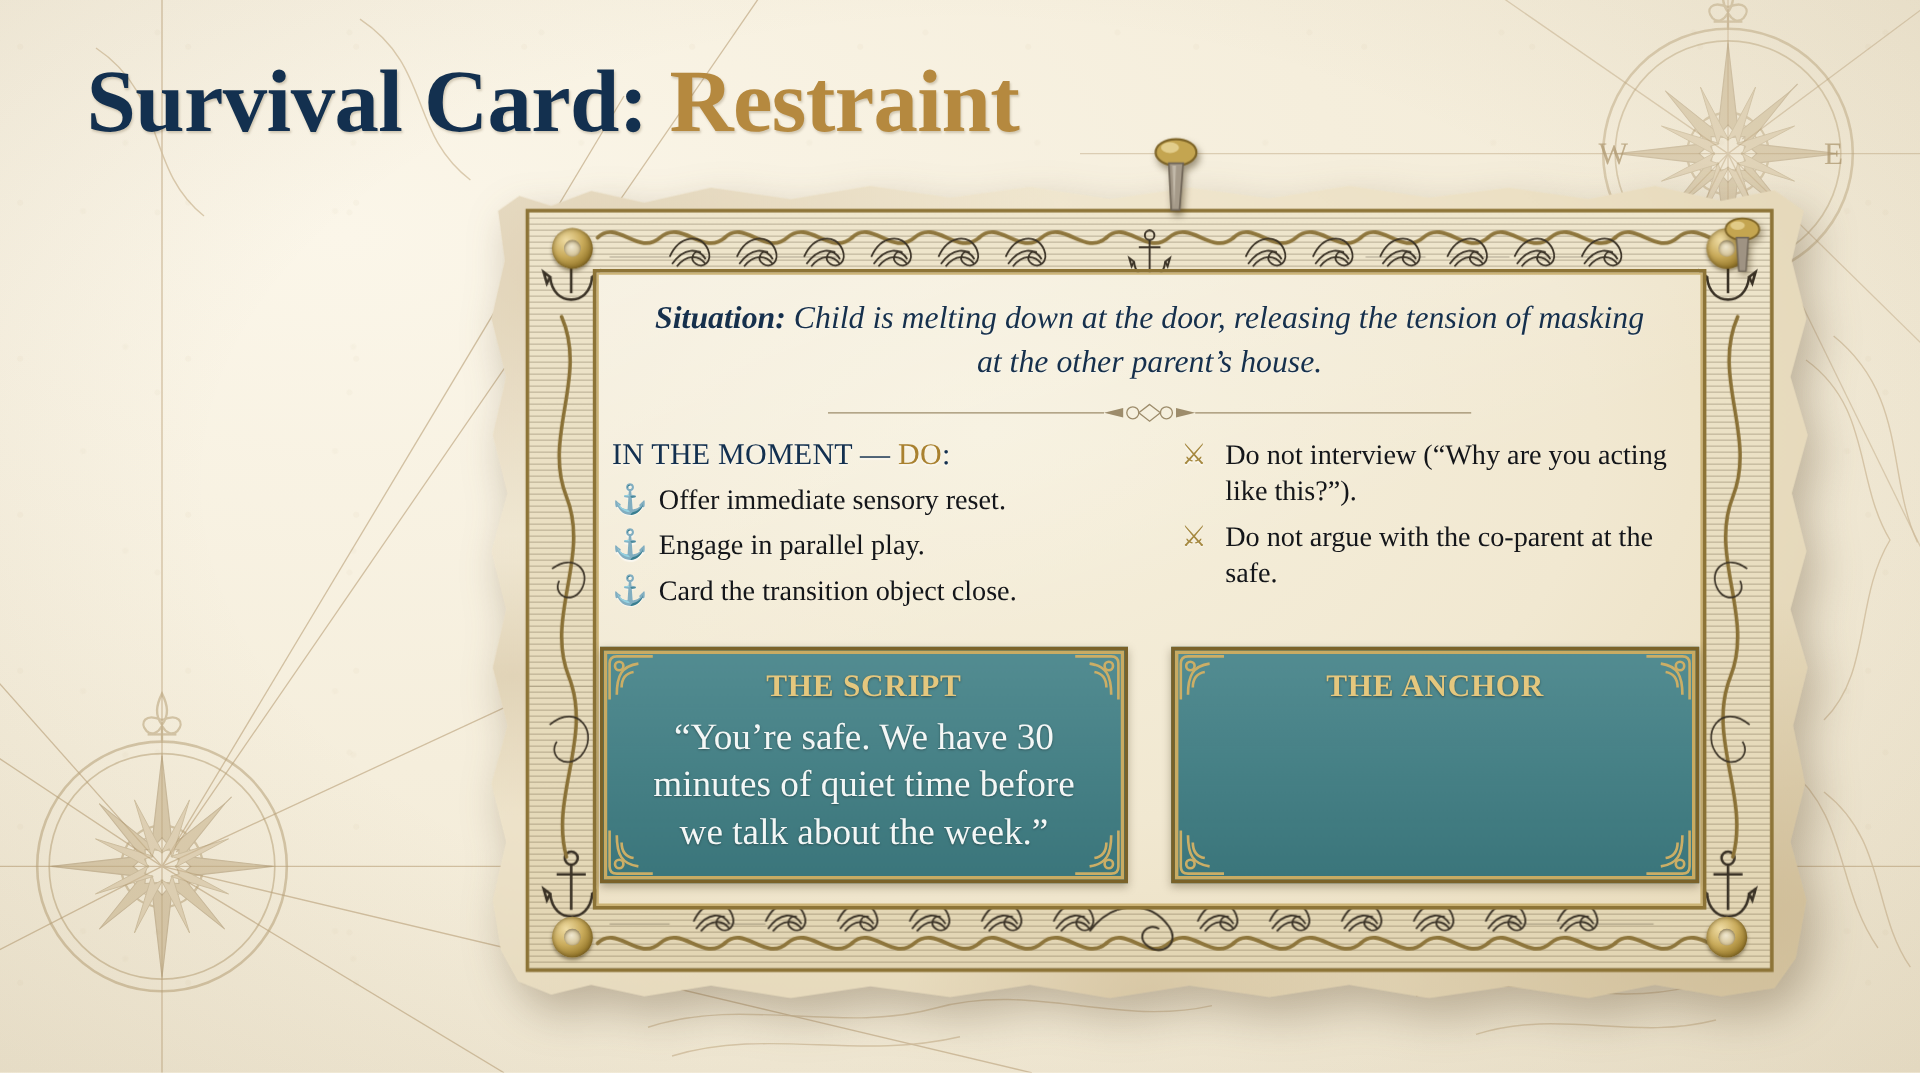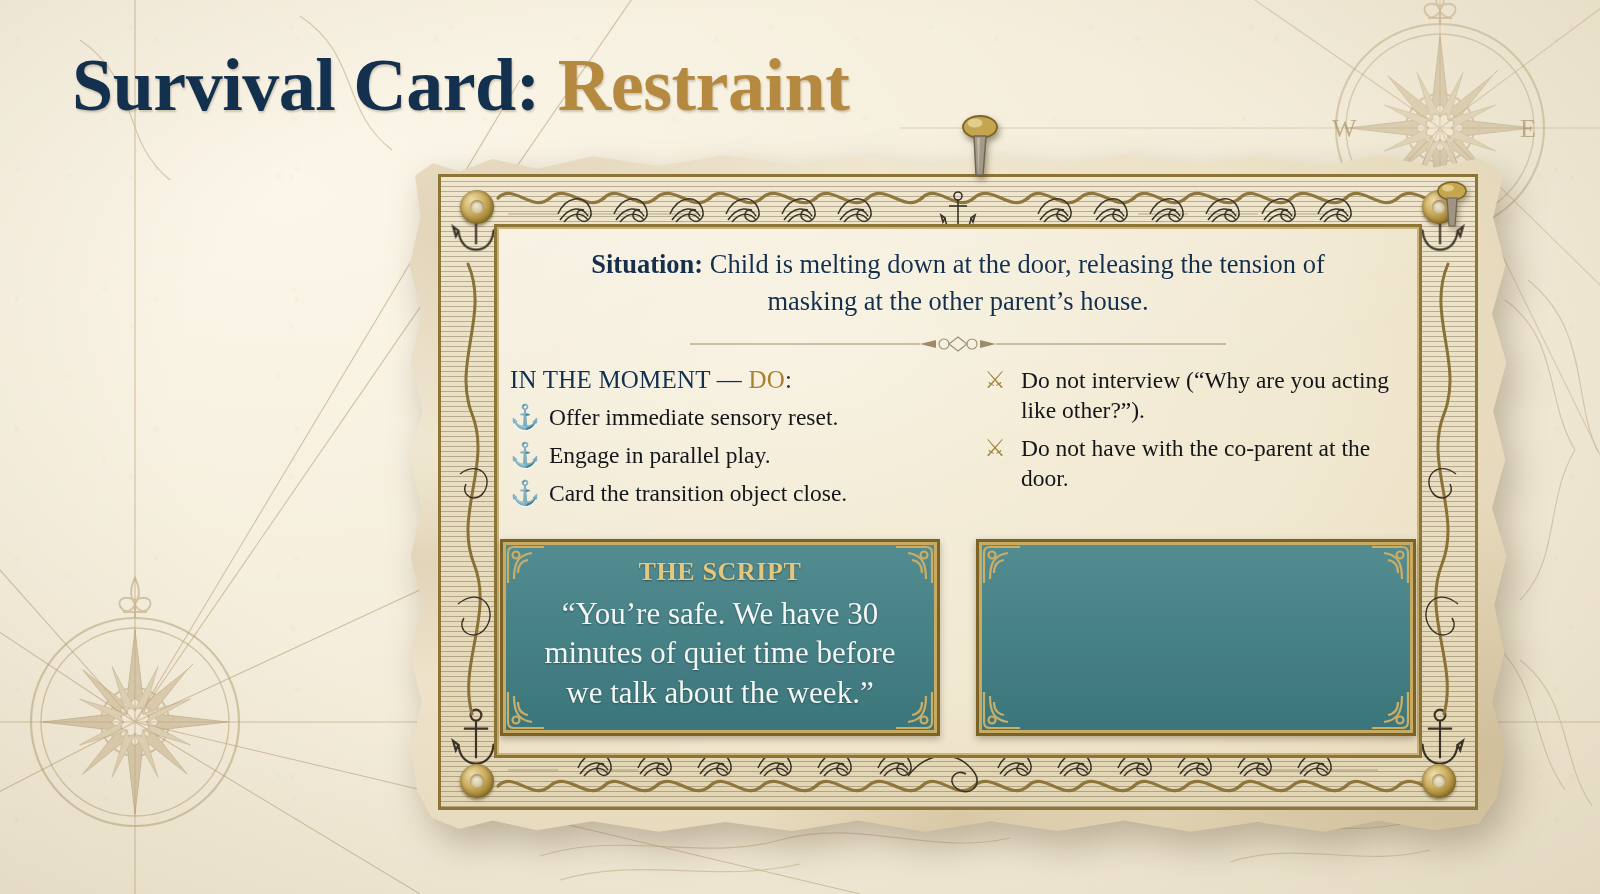--- a/index.html
+++ b/index.html
@@ -171,20 +171,21 @@
     filter: drop-shadow(2px 3px 3px rgba(70,55,25,.45));
   }
 
   
   #content {
     position: absolute;
     left: 96px; top: 82px; right: 96px; bottom: 86px;
     z-index: 7;
   }
   #situation {
+    font-style: italic;
     font-size: 26.5px;
     line-height: 1.38;
     color: #16304c;
     text-align: center;
     padding: 16px 44px 0 44px;
     text-shadow: 0 1px 1px rgba(255,255,255,.55);
   }
   #situation .lead { font-weight: bold; }
 
   .divider {
@@ -570,25 +571,25 @@
                 <span class="bullet-icon">⚓</span>
                 <span class="bullet-text">Card the transition object close.</span>
               </li>
             </ul>
           </div>
 
           <div class="col">
             <ul class="bullets">
               <li>
                 <span class="bullet-icon">⚔</span>
-                <span class="bullet-text">Do not interview (“Why are you acting like other?”).</span>
+                <span class="bullet-text">Do not interview (“Why are you acting like this?”).</span>
               </li>
               <li>
                 <span class="bullet-icon">⚔</span>
-                <span class="bullet-text">Do not have with the co-parent at the door.</span>
+                <span class="bullet-text">Do not argue with the co-parent at the safe.</span>
               </li>
             </ul>
           </div>
         </div>
 
         <div class="panels">
           <div class="panel">
             <svg class="corner-orn c-tl" viewBox="0 0 42 42">
                 <g fill="none" stroke="currentColor" stroke-width="2.2">
                   <path d="M4,40 L4,10 C4,6 6,4 10,4 L40,4"></path>
@@ -651,20 +652,21 @@
                 </g>
               </svg>
             <svg class="corner-orn c-br" viewBox="0 0 42 42">
                 <g fill="none" stroke="currentColor" stroke-width="2.2">
                   <path d="M4,40 L4,10 C4,6 6,4 10,4 L40,4"></path>
                   <path d="M10,36 C10,20 14,12 28,10"></path>
                   <path d="M14,30 C14,22 18,18 24,17"></path>
                   <circle cx="12" cy="12" r="3.5"></circle>
                 </g>
               </svg>
+            <div class="panel-title">THE ANCHOR</div>
           </div>
         </div>
 
       </div>
 
       <svg id="pin-tr" viewBox="0 0 36 56">
         <ellipse cx="18" cy="11" rx="14" ry="9" fill="#c2a css"></ellipse>
         <ellipse cx="18" cy="11" rx="14" ry="9" fill="#c4a550" stroke="#7d6427" stroke-width="1.5"></ellipse>
         <ellipse cx="14" cy="8" rx="6" ry="3.5" fill="#e6d191" opacity=".85"></ellipse>
         <path d="M13,18 L23,18 L21,46 L15,46 Z" fill="#9f9383" stroke="#6e6456" stroke-width="1.2"></path>

